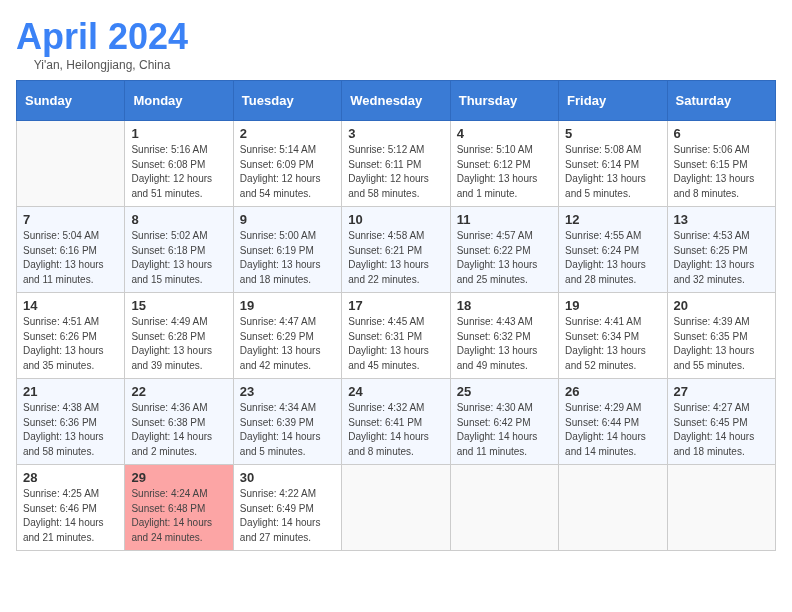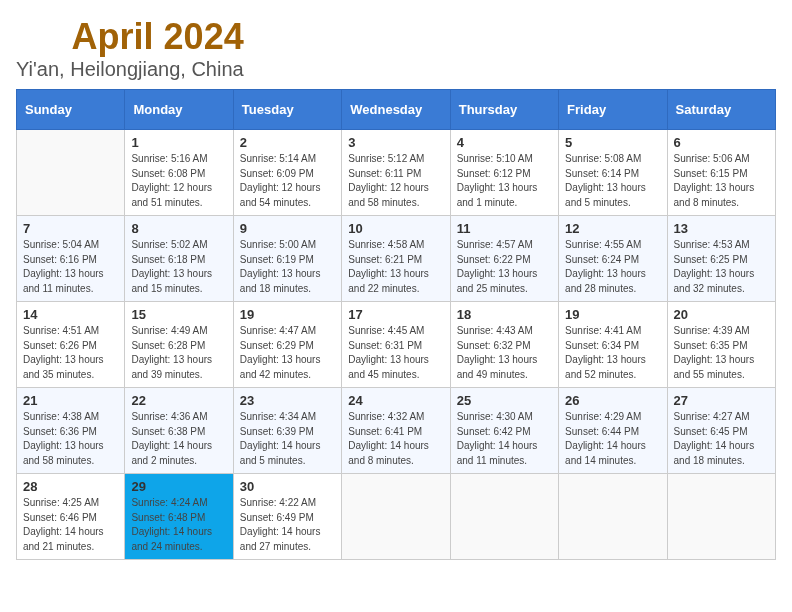--- a/index.html
+++ b/index.html
@@ -24,24 +24,24 @@
     .logo-icon {
       width: 28px;
       height: 28px;
     }
     .title-block {
       text-align: right;
     }
     .month-title {
       font-size: 36px;
       font-weight: bold;
-      color: #a16207;
+      color: #3b82f6;
     }
     .location {
-      font-size: 20px;
+      font-size: 12px;
       color: #555;
       text-align: center;
     }
     .calendar {
       width: 100%;
       border-collapse: collapse;
       font-size: 11px;
     }
     .calendar th {
       background-color: #3a7bd5;
@@ -305,21 +305,21 @@
         </td>
       </tr>
       <tr style="background: rgb(255, 255, 255);">
         <td style="background: rgb(255, 255, 255);">
           <div class="day-number">28</div>
           <div class="day-info" style="white-space: pre-line;">Sunrise: 4:25 AM
 Sunset: 6:46 PM
 Daylight: 14 hours
 and 21 minutes.</div>
         </td>
-        <td style="background: #0ea5e9;">
+        <td style="background: #fca5a5;">
           <div class="day-number">29</div>
           <div class="day-info" style="white-space: pre-line;">Sunrise: 4:24 AM
 Sunset: 6:48 PM
 Daylight: 14 hours
 and 24 minutes.</div>
         </td>
         <td style="background: rgb(255, 255, 255);">
           <div class="day-number">30</div>
           <div class="day-info" style="white-space: pre-line;">Sunrise: 4:22 AM
 Sunset: 6:49 PM

